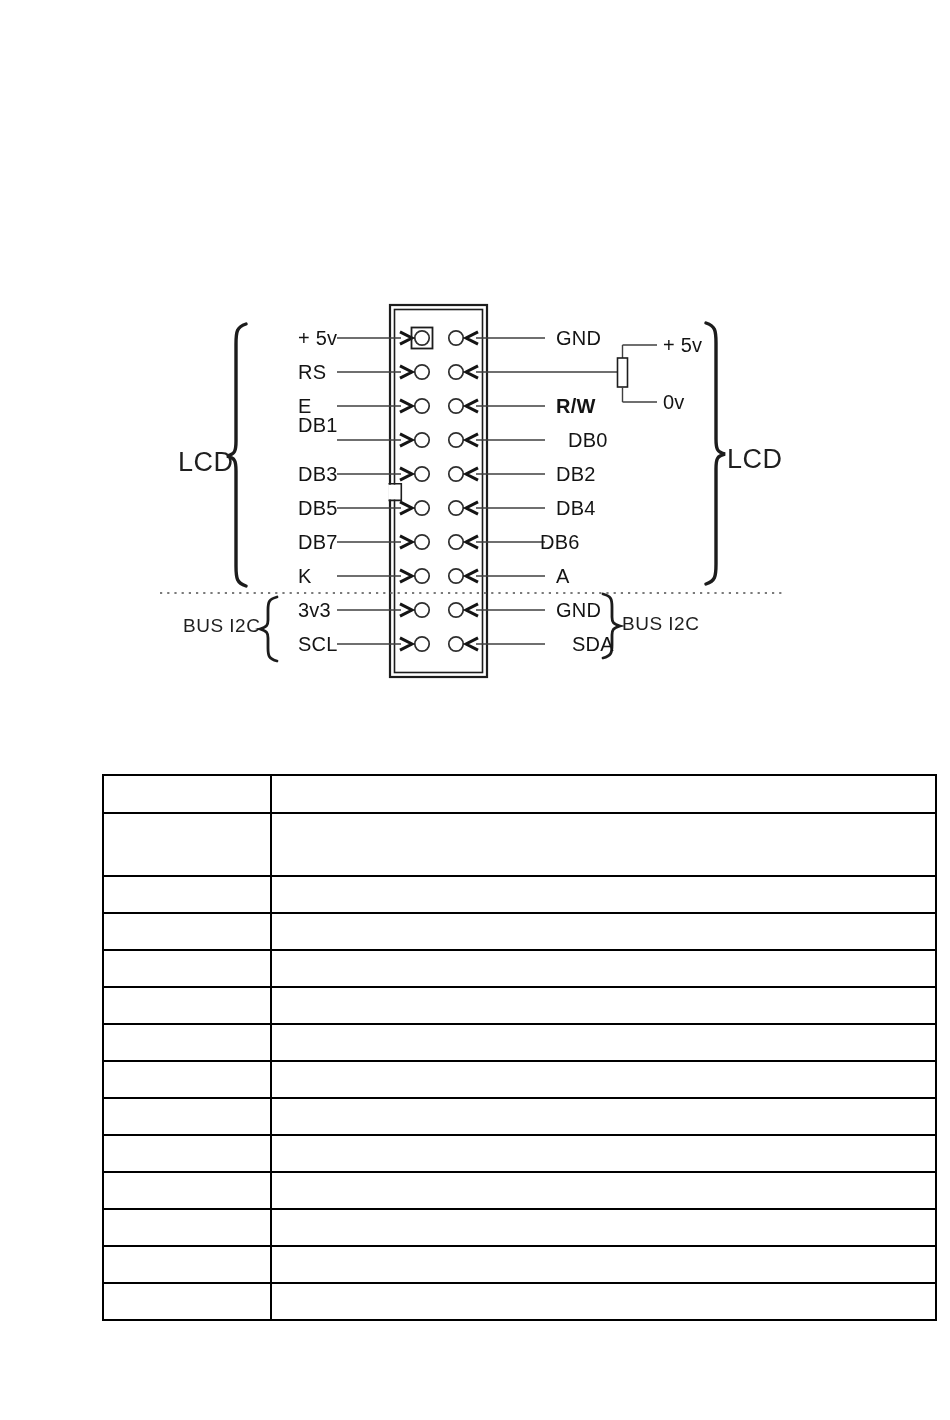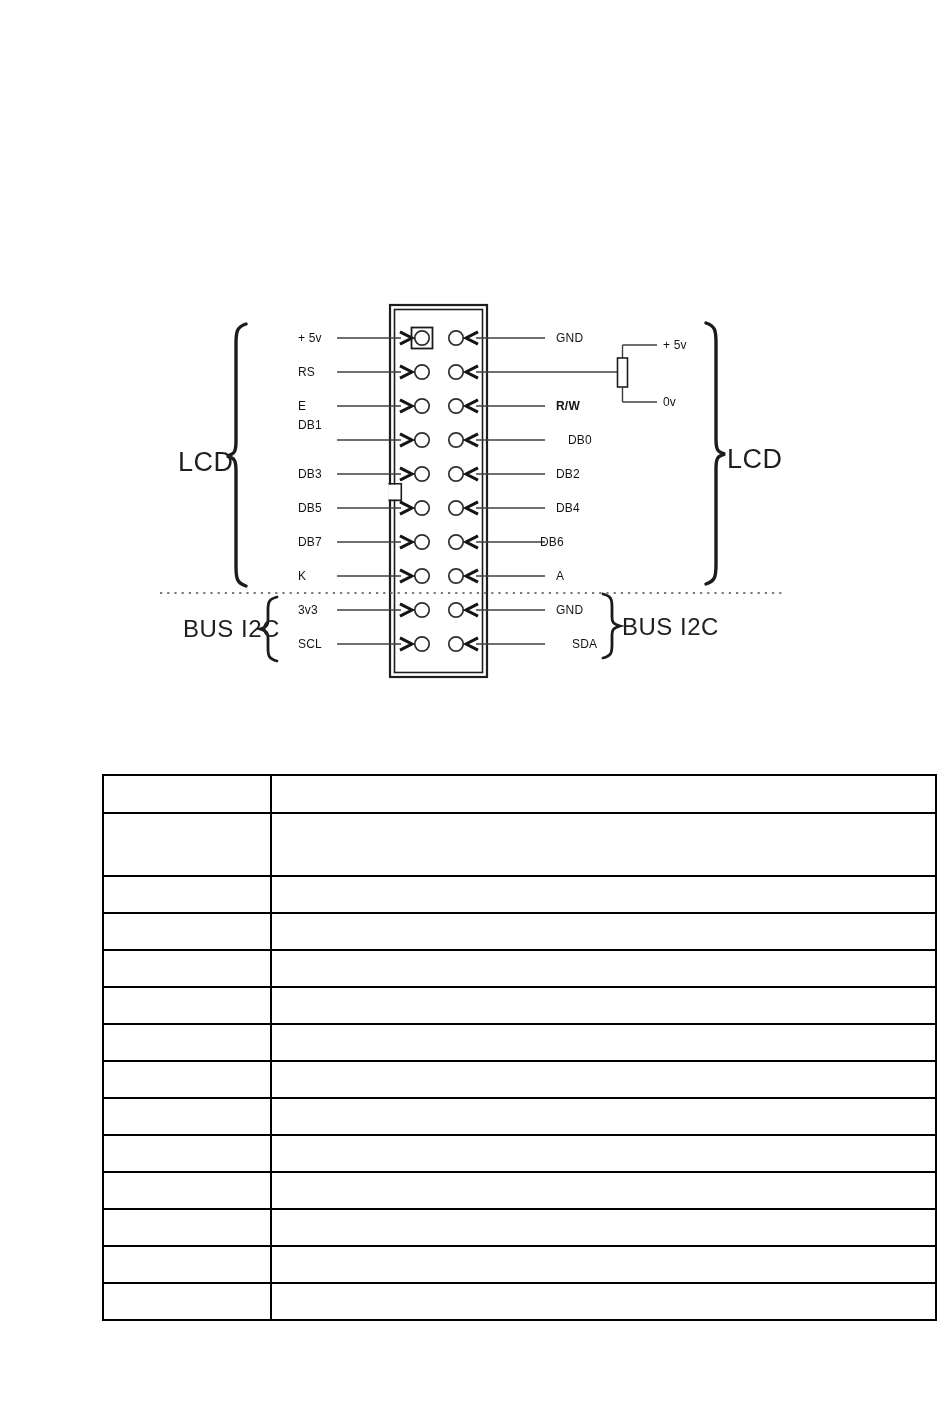--- a/index.html
+++ b/index.html
@@ -47,35 +47,35 @@
   }
   .brace {
     fill: none;
     stroke: #1c1c1c;
     stroke-linecap: round;
   }
   .diagram-label {
     position: absolute;
     height: 22px;
     line-height: 22px;
-    font-size: 12px;
+    font-size: 20px;
     color: #141414;
     white-space: nowrap;
     letter-spacing: 0.2px;
   }
   .group-label {
     position: absolute;
     white-space: nowrap;
     color: #1f1f1f;
     font-weight: 400;
     letter-spacing: 0.5px;
     text-align: center;
   }
   .group-label.big { font-size: 27px; }
-  .group-label.small { font-size: 24px; }
+  .group-label.small { font-size: 19px; }
   #pinout-table-wrap {
     position: absolute;
     left: 102px;
     top: 774px;
   }
   table.blank-table {
     border-collapse: collapse;
     table-layout: fixed;
     width: 833px;
   }

